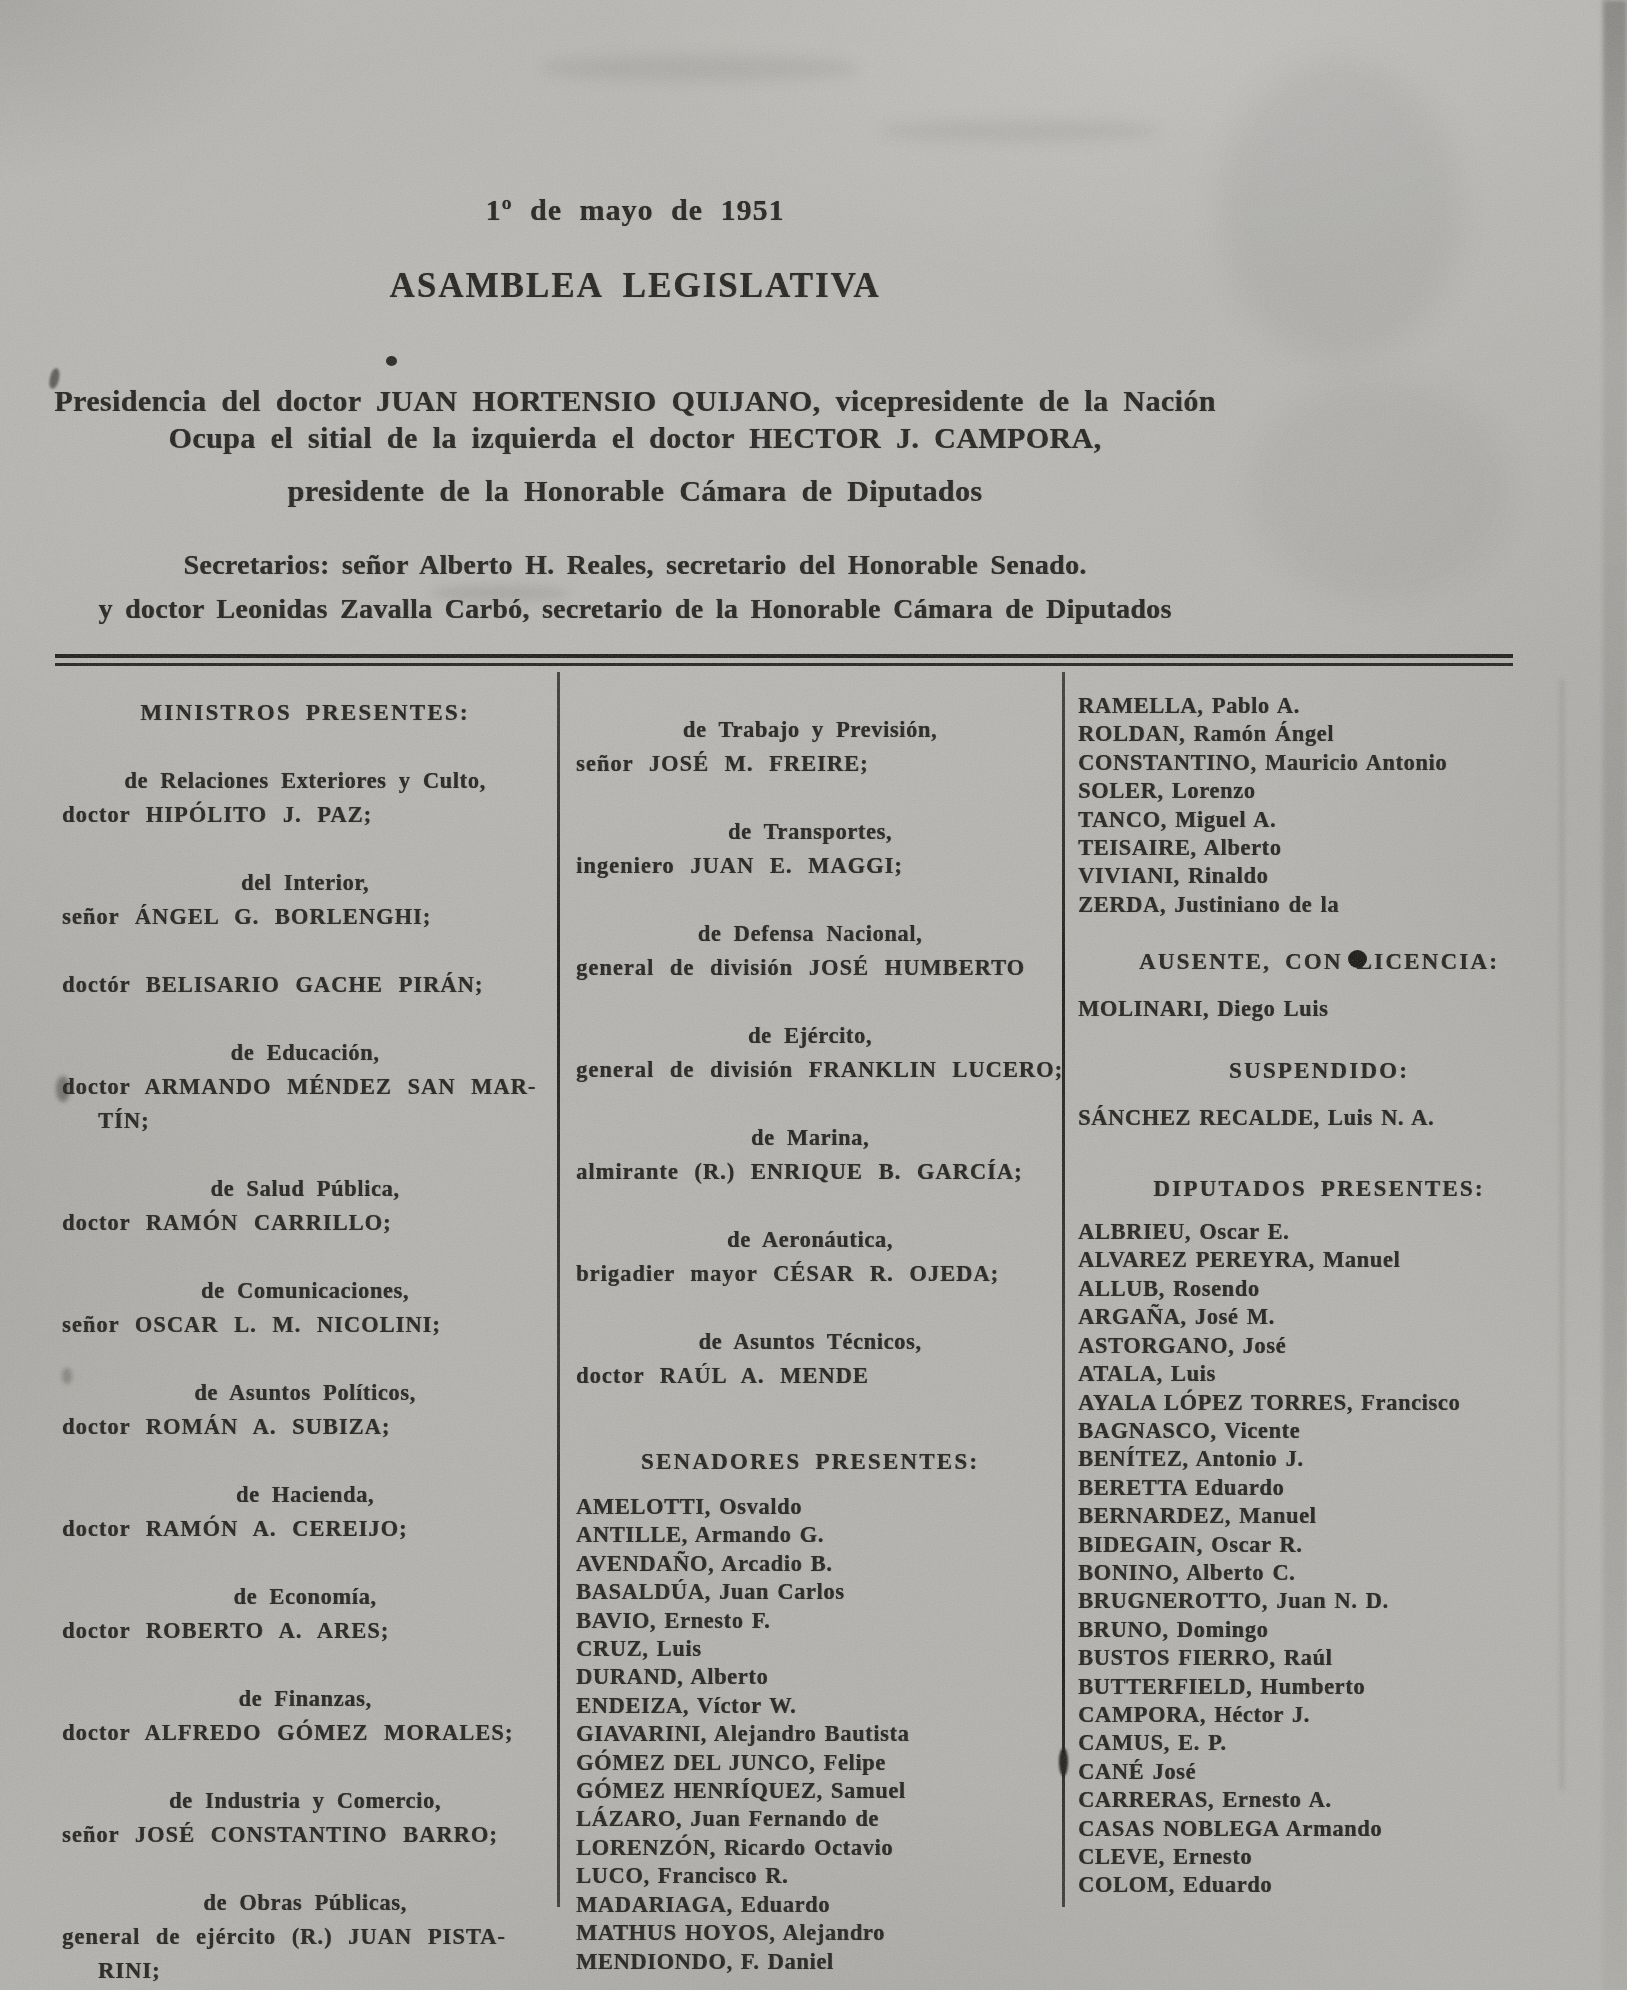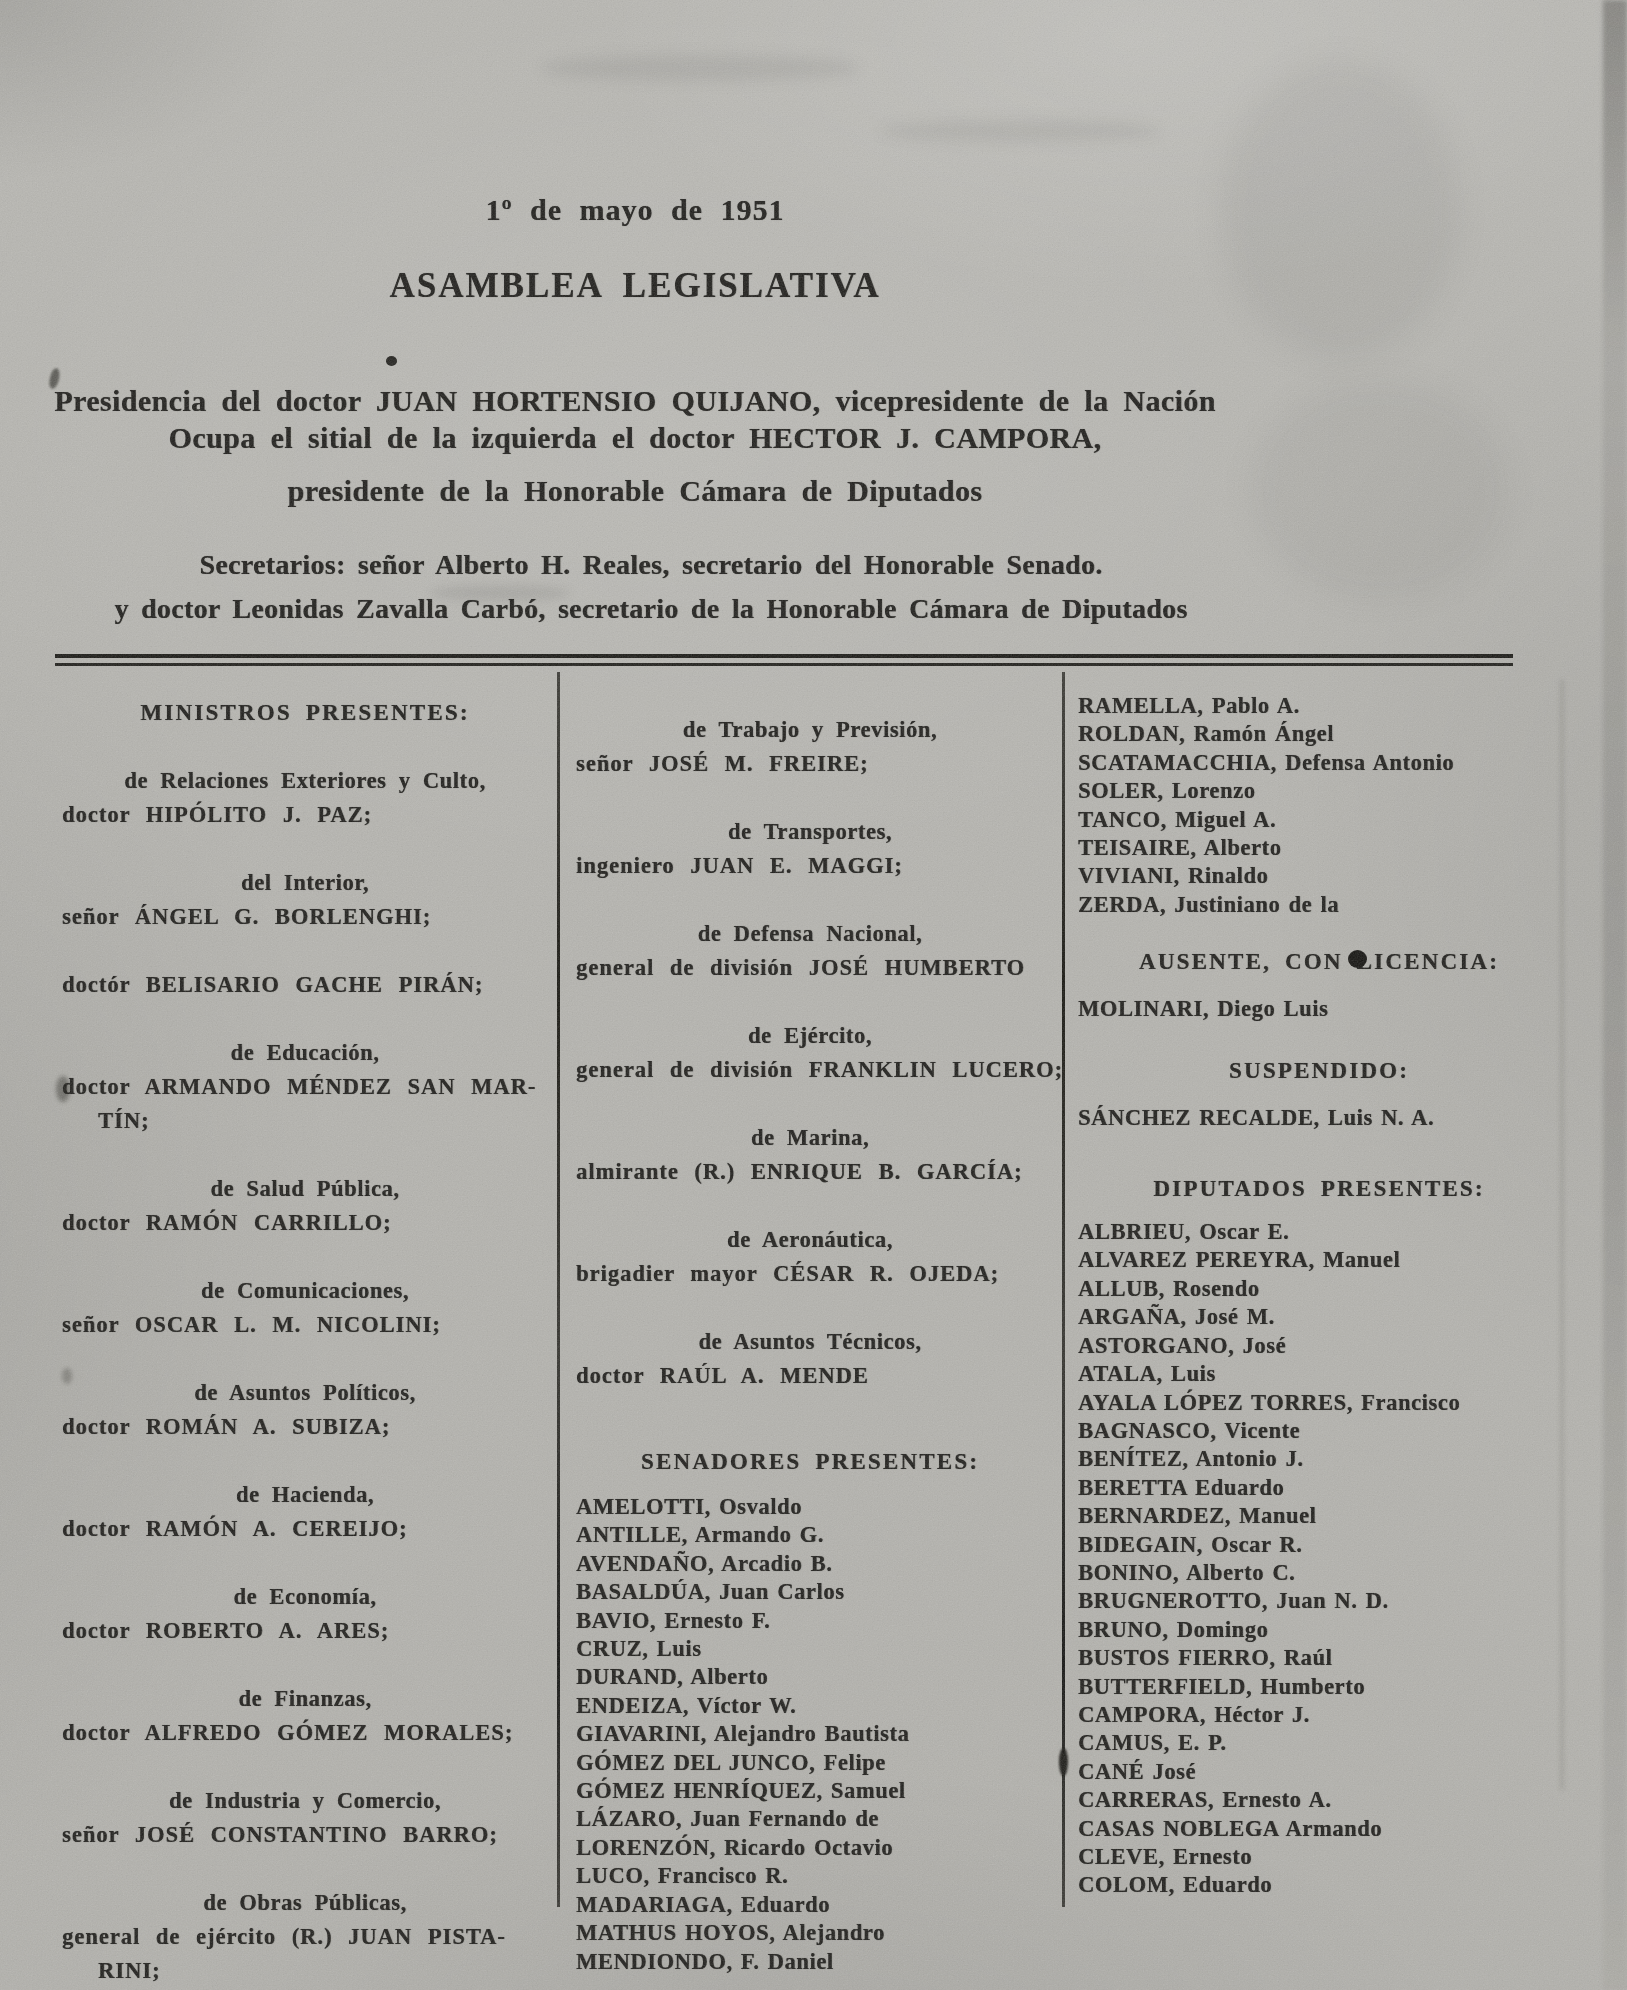--- a/index.html
+++ b/index.html
@@ -22,21 +22,21 @@
 
   
   .masthead{position:absolute;left:0;top:0;width:1270px;height:660px;}
   .mast-line{position:absolute;left:0;width:100%;text-align:center;white-space:nowrap;margin:0;}
   .date-line{top:193px;font-size:30px;word-spacing:9px;letter-spacing:1px;}
   .doc-title{top:266px;font-size:35px;word-spacing:10px;letter-spacing:2px;}
   .pres-line{font-size:30px;word-spacing:7px;letter-spacing:.4px;}
   .pres-1{top:384px;}
   .pres-2{top:421px;}
   .pres-3{top:474px;}
-  .sec-line{font-size:28px;word-spacing:5px;letter-spacing:.3px;margin-left:16px;}
+  .sec-line{font-size:28px;word-spacing:5px;letter-spacing:.3px;}
   .sec-1{top:549px;}
   .sec-2{top:593px;}
 
   
   .rule-double{position:absolute;top:654px;left:55px;width:1458px;height:12px;
     border-top:4px solid #1a1915;border-bottom:3px solid #201f1b;}
   .vrule{position:absolute;top:672px;width:3px;height:1235px;
     background:linear-gradient(#3c3b36,#16150f 25%,#34332e 55%,#121210 80%,#3a3934);}
   .vrule-1{left:557px;}
   .vrule-2{left:1062px;}
@@ -276,21 +276,21 @@
         <li class="txt">MADARIAGA, Eduardo</li>
         <li class="txt">MATHUS HOYOS, Alejandro</li>
         <li class="txt">MENDIONDO, F. Daniel</li>
       </ul>
   </section>
 
   <section class="col col-right">
     <ul class="name-list senators2">
         <li class="txt">RAMELLA, Pablo A.</li>
         <li class="txt">ROLDAN, Ramón Ángel</li>
-        <li class="txt">SCATAMACCHIA, Defensa Antonio</li>
+        <li class="txt">CONSTANTINO, Mauricio Antonio</li>
         <li class="txt">SOLER, Lorenzo</li>
         <li class="txt">TANCO, Miguel A.</li>
         <li class="txt">TEISAIRE, Alberto</li>
         <li class="txt">VIVIANI, Rinaldo</li>
         <li class="txt">ZERDA, Justiniano de la</li>
       </ul>
 
     <h2 class="col-heading absent-heading txt">
       <span>AUSENTE, CON LICENCIA:</span>
       <i class="blot"></i>

